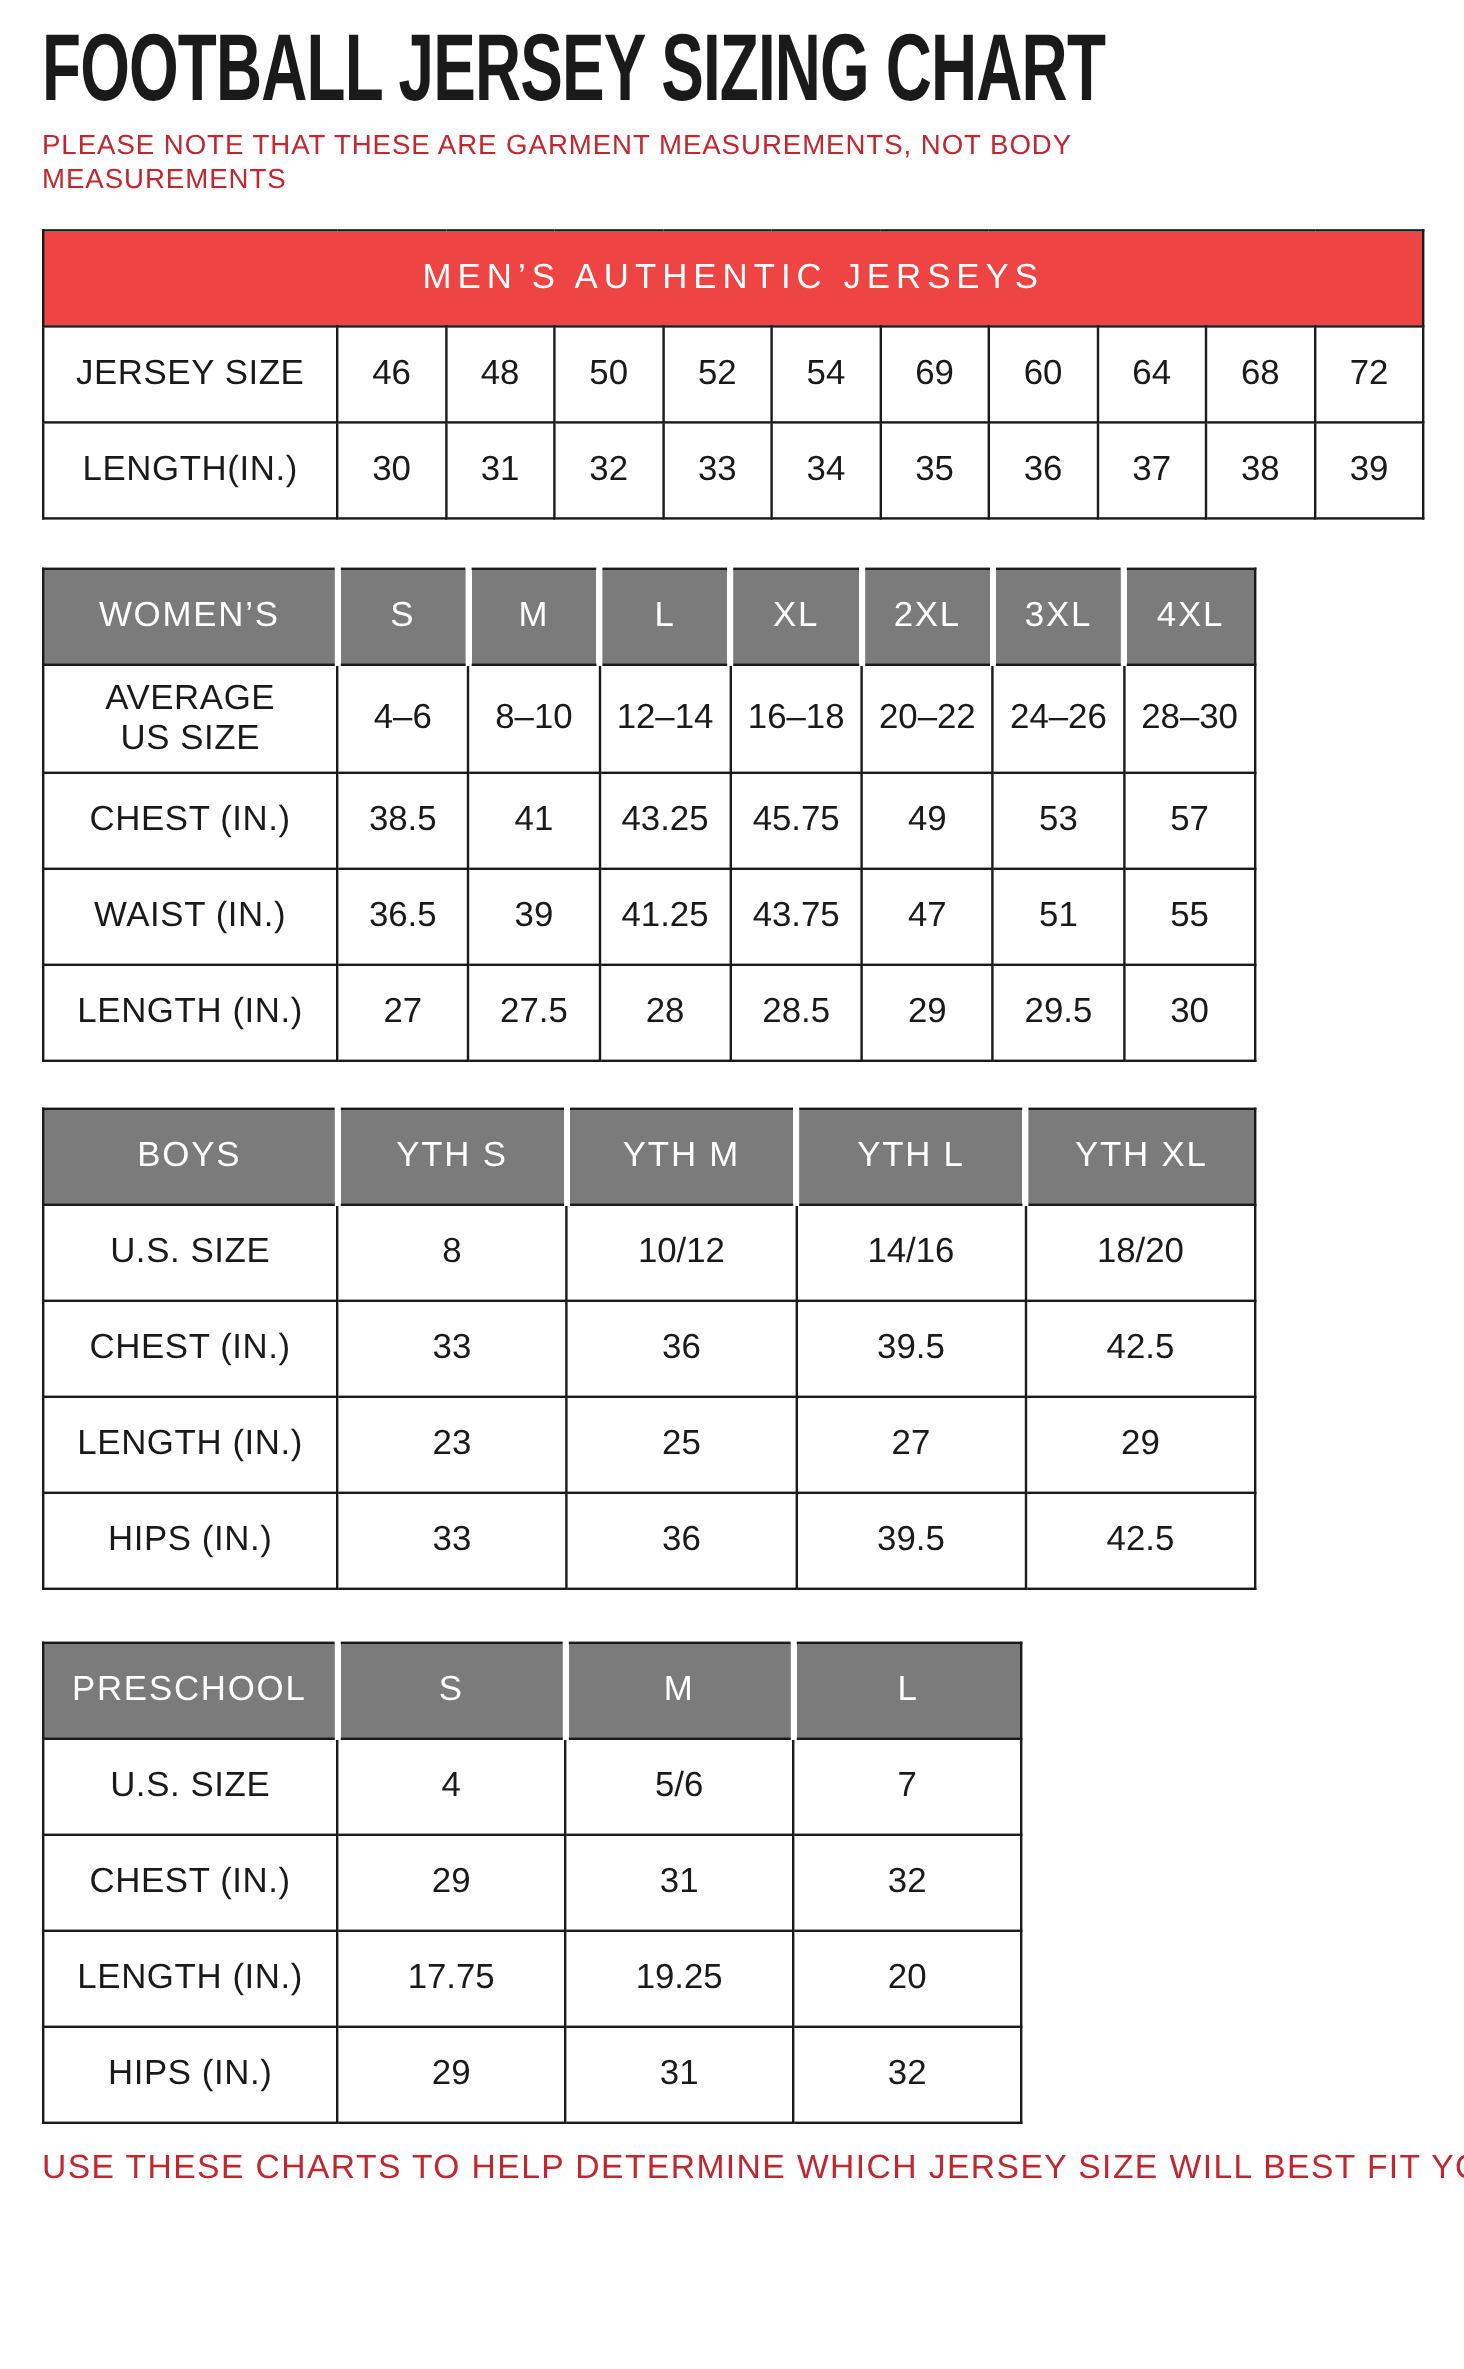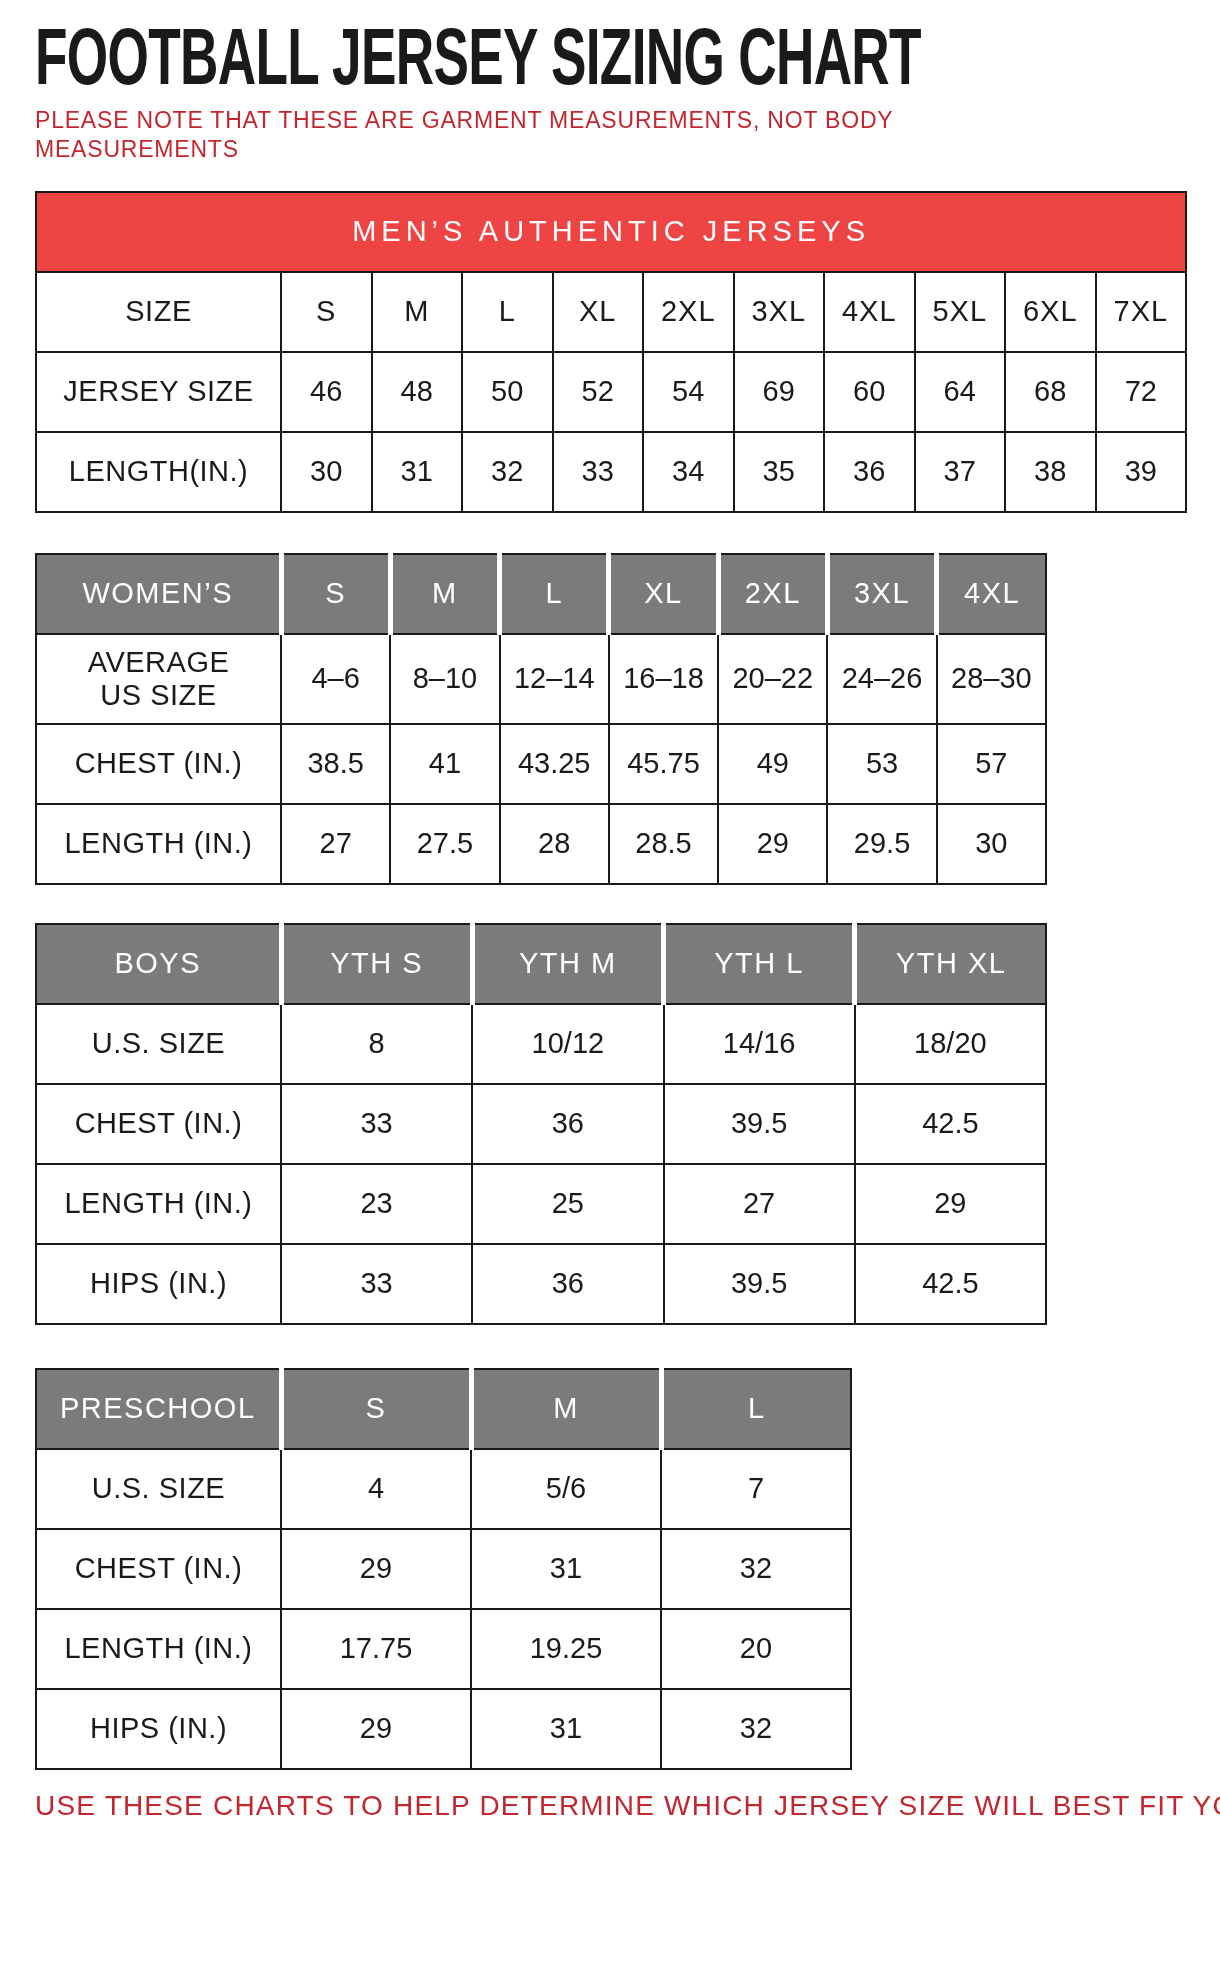--- a/index.html
+++ b/index.html
@@ -118,33 +118,20 @@
           <col style="width: 90.5px;">
           <col style="width: 90.5px;">
           <col style="width: 90.5px;">
           <col style="width: 90.5px;">
           <col style="width: 90.5px;">
           <col style="width: 90.5px;">
         </colgroup>
         <tbody>
           <tr>
             <td colspan="11" class="banner-cell">MEN’S AUTHENTIC JERSEYS</td>
-          </tr>
-          <tr>
-            <td class="row-label">SIZE</td>
-            <td class="size-head">S</td>
-            <td class="size-head">M</td>
-            <td class="size-head">L</td>
-            <td class="size-head">XL</td>
-            <td class="size-head">2XL</td>
-            <td class="size-head">3XL</td>
-            <td class="size-head">4XL</td>
-            <td class="size-head">5XL</td>
-            <td class="size-head">6XL</td>
-            <td class="size-head">7XL</td>
           </tr>
           <tr class="data-row-0">
             <td class="row-label">JERSEY SIZE</td>
             <td>46</td>
             <td>48</td>
             <td>50</td>
             <td>52</td>
             <td>54</td>
             <td>69</td>
             <td>60</td>
@@ -202,20 +189,30 @@
           </tr>
           <tr class="data-row-1">
             <td class="row-label">CHEST (IN.)</td>
             <td>38.5</td>
             <td>41</td>
             <td>43.25</td>
             <td>45.75</td>
             <td>49</td>
             <td>53</td>
             <td>57</td>
+          </tr>
+          <tr class="data-row-2">
+            <td class="row-label">WAIST (IN.)</td>
+            <td>36.5</td>
+            <td>39</td>
+            <td>41.25</td>
+            <td>43.75</td>
+            <td>47</td>
+            <td>51</td>
+            <td>55</td>
           </tr>
           <tr class="data-row-3">
             <td class="row-label">LENGTH (IN.)</td>
             <td>27</td>
             <td>27.5</td>
             <td>28</td>
             <td>28.5</td>
             <td>29</td>
             <td>29.5</td>
             <td>30</td>

